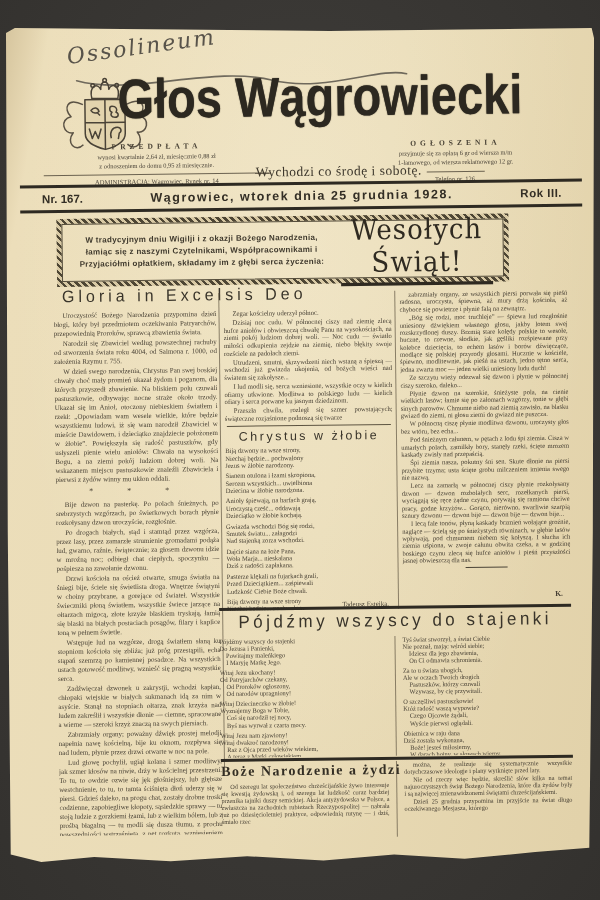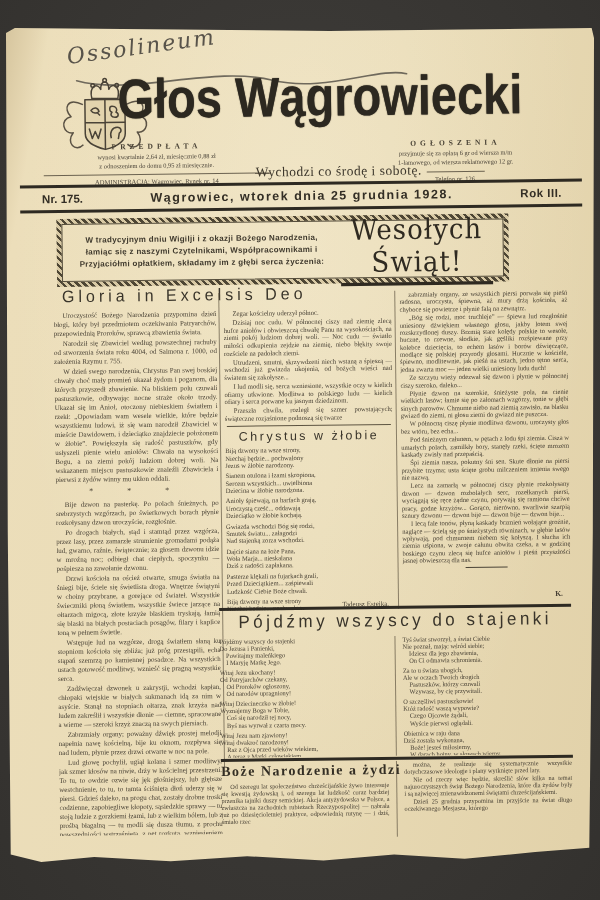--- a/index.html
+++ b/index.html
@@ -151,21 +151,21 @@
         <div class="info-head">OGŁOSZENIA</div>
         <div class="info-lines">
             <p>przyjmuje się za opłatą 6 gr od wiersza m/m</p>
             <p>1-łamowego, od wiersza reklamowego 12 gr.</p>
           </div>
         <span class="info-phone">Telefon nr. 126.</span>
       </div>
 
       <div class="rule rule-a"></div>
       <div class="dateline">
-        <span class="dl-issue">Nr. 175.</span>
+        <span class="dl-issue">Nr. 167.</span>
         <span class="dl-date">Wągrowiec, wtorek dnia 25 grudnia 1928.</span>
         <span class="dl-year">Rok III.</span>
       </div>
       <div class="rule rule-b"></div>
 
       <div class="greeting-box">
         <div class="greet-inner">
           <div class="greet-msg">W tradycyjnym dniu Wigilji i z okazji Bożego Narodzenia, łamiąc się z naszymi Czytelnikami, Współpracownikami i Przyjaciółmi opłatkiem, składamy im z głębi serca życzenia:</div>
           <div class="greet-wish-wrap">
             <span class="greet-wish">Wesołych Świąt!</span>

